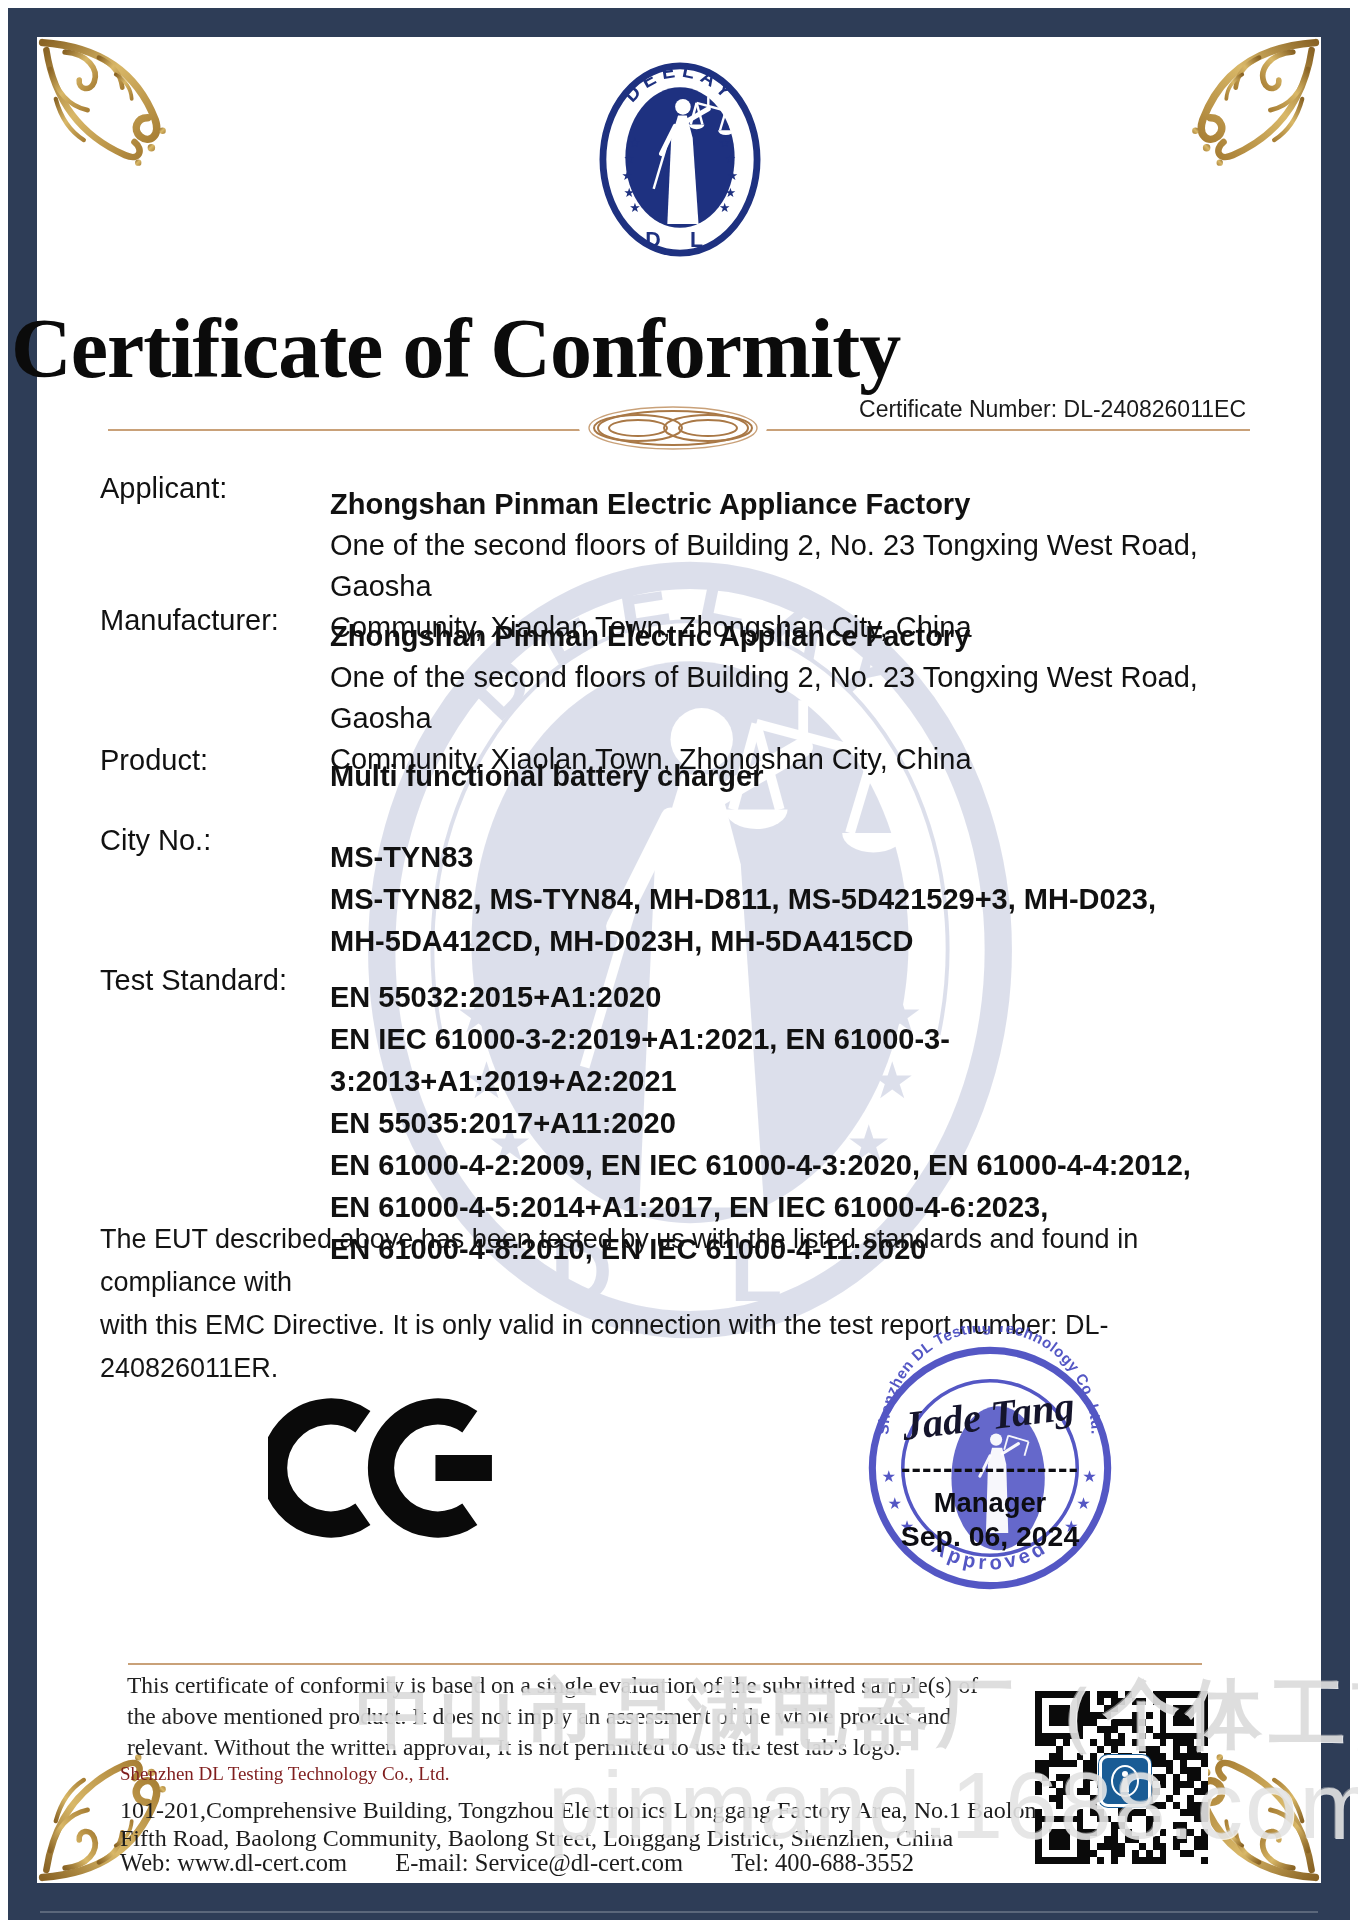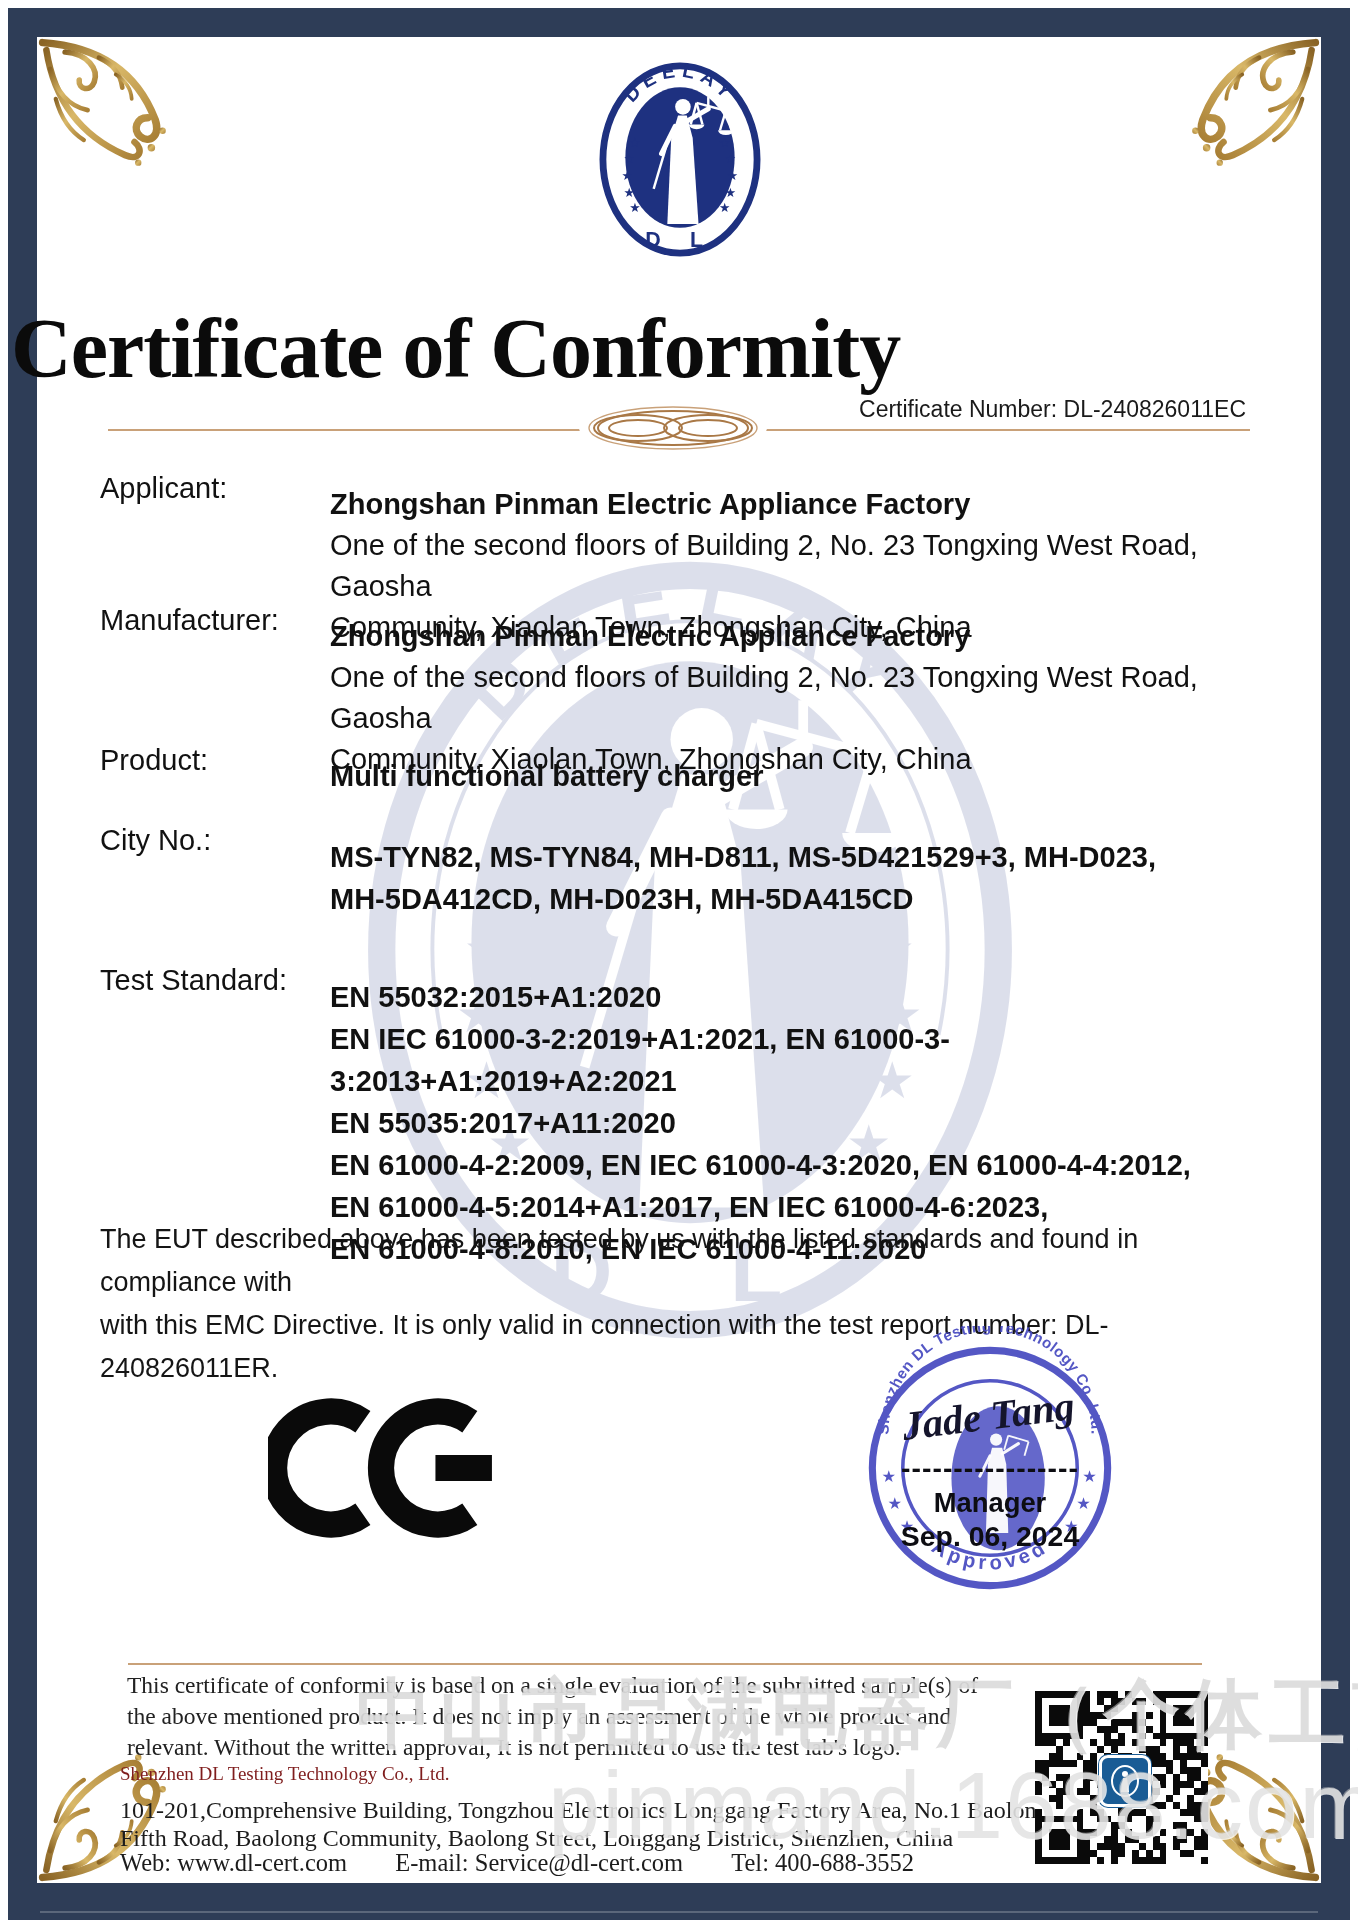--- a/index.html
+++ b/index.html
@@ -265,20 +265,21 @@
 </div>
 
 <div class="abs row z2" style="top:740px;">
   <div class="lbl">Product:</div>
   <div class="val b">Multi functional battery charger</div>
 </div>
 
 <div class="abs row z2" style="top:820px;">
   <div class="lbl">City No.:</div>
   <div class="val b" style="line-height:42px;">
+    <div>MS-TYN83</div>
     <div>MS-TYN82, MS-TYN84, MH-D811, MS-5D421529+3, MH-D023,</div>
     <div>MH-5DA412CD, MH-D023H, MH-5DA415CD</div>
   </div>
 </div>
 
 <div class="abs row z2" style="top:960px;">
   <div class="lbl">Test Standard:</div>
   <div class="val b" style="line-height:42px;width:960px;">
     <div>EN 55032:2015+A1:2020</div>
     <div>EN IEC 61000-3-2:2019+A1:2021, EN 61000-3-3:2013+A1:2019+A2:2021</div>

